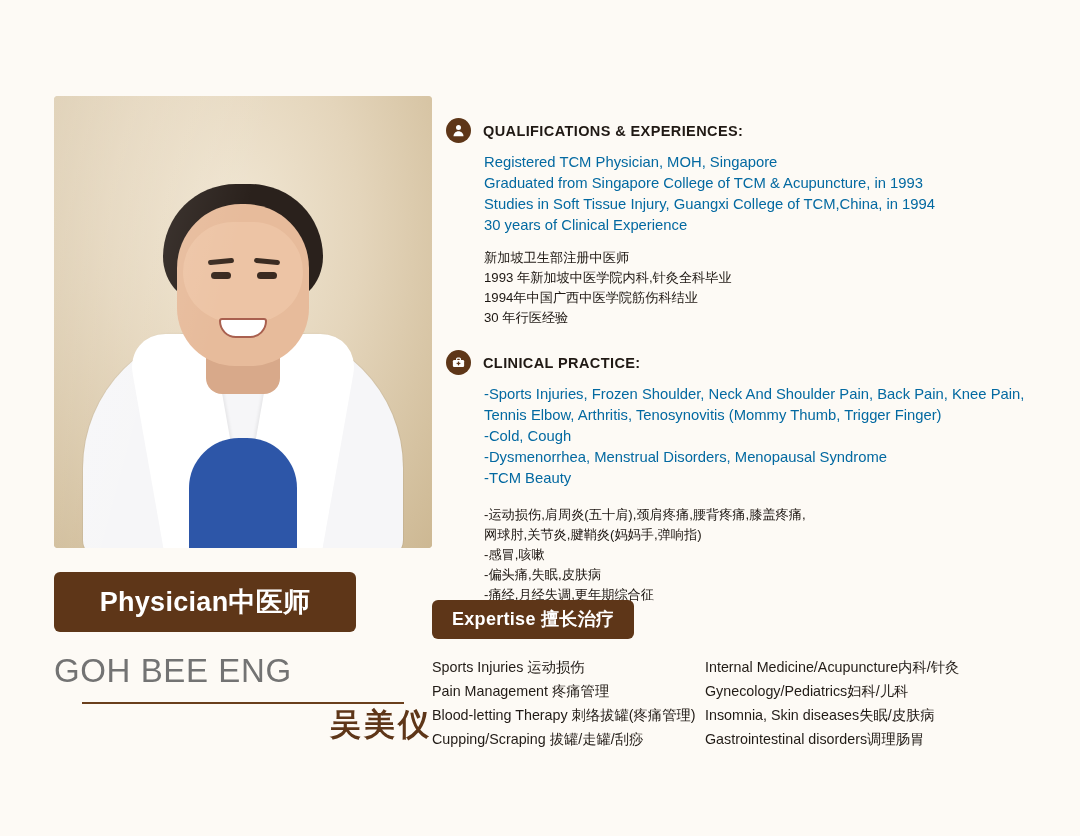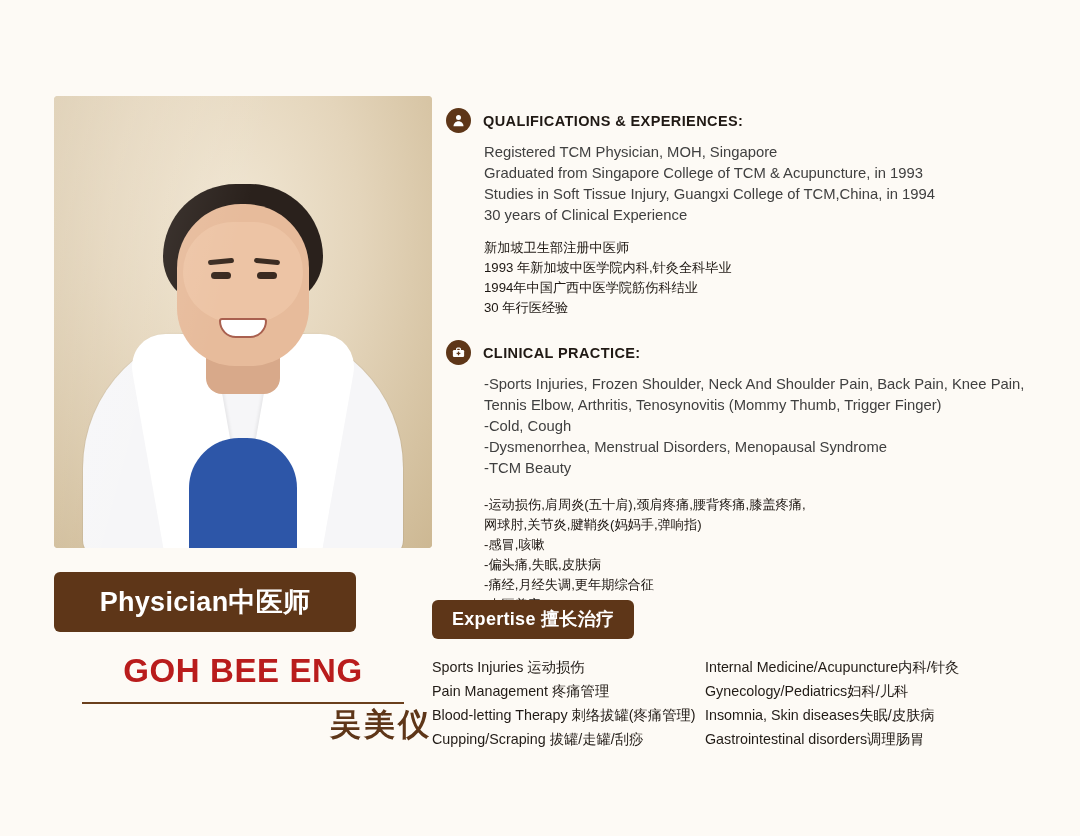--- a/index.html
+++ b/index.html
@@ -186,45 +186,44 @@
     display: flex;
     align-items: center;
     justify-content: center;
     color: #ffffff;
     font-size: 27px;
     font-weight: bold;
     letter-spacing: 0.3px;
   }
   .doc-name {
     margin-top: 20px;
-    text-align: center;
     font-size: 33px;
-    font-weight: bold;
-    color: #b91c1c;
+    font-weight: normal;
+    color: #737373;
     letter-spacing: 0.6px;
   }
   .name-rule {
     margin: 12px auto 0 auto;
     width: 322px;
     height: 2px;
     background: #6a3f1c;
   }
   .doc-name-cn {
     text-align: right;
     font-size: 31px;
     font-weight: bold;
     color: #5e3618;
     letter-spacing: 3px;
   }
 
   
   .right-col {
     position: absolute;
     left: 446px;
-    top: 108px;
+    top: 118px;
     width: 590px;
   }
   .section {
     position: relative;
   }
   .sec-head {
     display: flex;
     align-items: center;
     gap: 12px;
   }
@@ -245,21 +244,21 @@
     letter-spacing: 0.4px;
     color: #201914;
   }
   .sec-body {
     margin-left: 38px;
     margin-top: 9px;
   }
   .line-en {
     font-size: 14.8px;
     line-height: 21px;
-    color: #404040;
+    color: #0369a1;
   }
   .line-cn {
     font-size: 13.2px;
     line-height: 20px;
     font-weight: normal;
     color: #1d1712;
   }
   .gap-sm { height: 12px; }
   .gap-md { height: 16px; }
 

